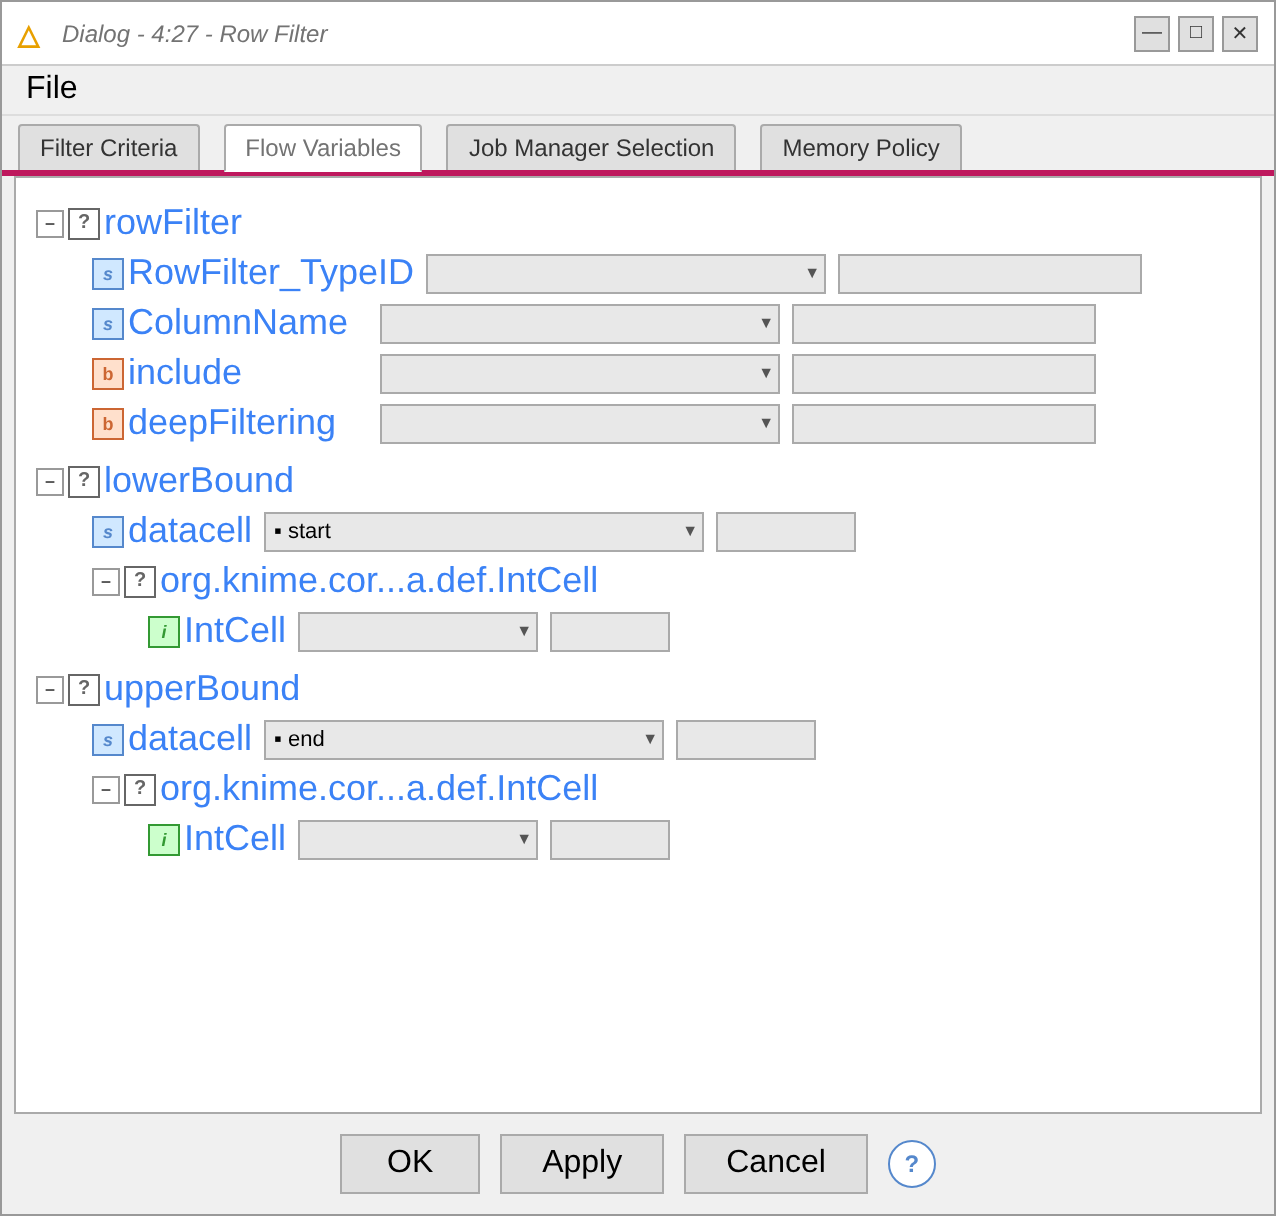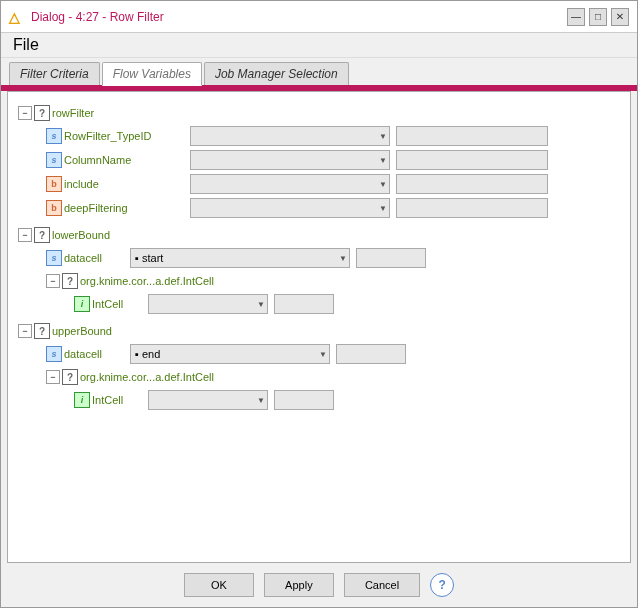--- a/index.html
+++ b/index.html
@@ -32,21 +32,22 @@
       display: flex;
       align-items: center;
       gap: 6px;
     }
     .title-icon {
       width: 16px;
       height: 16px;
     }
     .title-text {
       font-size: 12px;
-      color: #be185d;
+      color: #737373;
+      font-style: italic;
     }
     .title-controls {
       display: flex;
       gap: 4px;
     }
     .title-btn {
       width: 18px;
       height: 18px;
       border: 1px solid #999;
       background: #e0e0e0;
@@ -63,24 +64,23 @@
       border-bottom: 1px solid #ddd;
       font-size: 16px;
     }
     .menu-bar span {
       cursor: pointer;
       padding: 2px 4px;
     }
     .tabs-bar {
       display: flex;
       background: #f0f0f0;
-      border-bottom: 6px solid #be185d;
+      border-bottom: 3px solid #be185d;
       padding: 4px 8px 0 8px;
-      gap: 2px;
-      font-style: italic;
+      gap: 12px;
     }
     .tab {
       padding: 4px 10px;
       border: 1px solid #aaa;
       border-bottom: none;
       background: #e0e0e0;
       cursor: pointer;
       font-size: 12px;
       color: #333;
       border-radius: 2px 2px 0 0;
@@ -155,22 +155,22 @@
       color: #cc6633;
       font-weight: bold;
     }
     .icon-i {
       background: #ccffcc;
       border-color: #339933;
       color: #339933;
       font-style: italic;
     }
     .node-label {
-      font-size: 11px;
-      color: #4d7c0f;
+      font-size: 18px;
+      color: #3b82f6;
       margin-right: 6px;
       min-width: 60px;
     }
     .dropdown-wrapper {
       position: relative;
       display: inline-flex;
       align-items: center;
     }
     .dropdown-wrapper select {
       height: 20px;
@@ -204,21 +204,21 @@
       justify-content: center;
       gap: 10px;
       align-items: center;
       background: #f0f0f0;
     }
     .bottom-btn {
       padding: 5px 20px;
       border: 1px solid #aaa;
       background: #e0e0e0;
       cursor: pointer;
-      font-size: 11px;
+      font-size: 16px;
       min-width: 70px;
     }
     .help-btn {
       width: 24px;
       height: 24px;
       border-radius: 50%;
       border: 1px solid #5588cc;
       background: #fff;
       color: #5588cc;
       cursor: pointer;
@@ -261,20 +261,23 @@
 
   <div class="tabs-bar">
     <div class="tab">
       <span>Filter Criteria</span>
     </div>
     <div class="tab active">
       <span>Flow Variables</span>
     </div>
     <div class="tab">
       <span>Job Manager Selection</span>
+    </div>
+    <div class="tab">
+      <span>Memory Policy</span>
     </div>
   </div>
 
   <div class="content-area">
     <div class="tree-container">
 
       <div class="tree-node">
         <div class="tree-row">
           <div class="expand-btn">−</div>
           <div class="node-icon icon-q">?</div>

